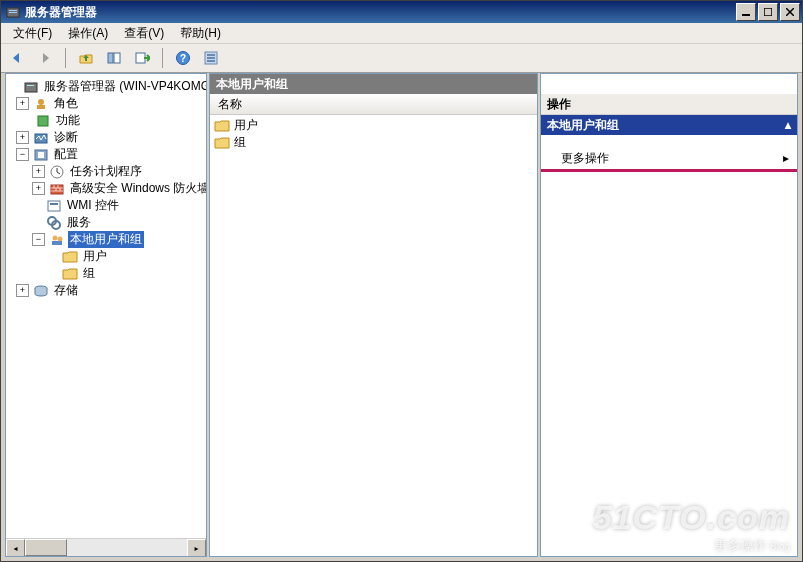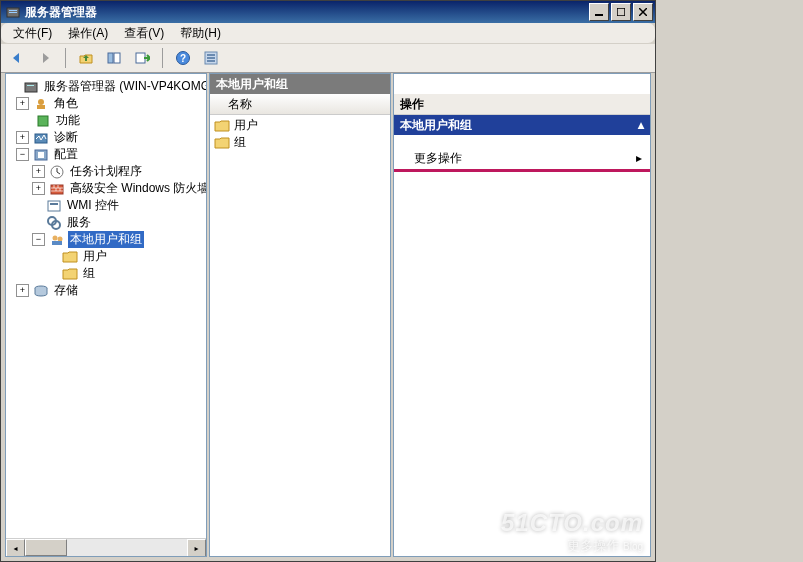--- a/index.html
+++ b/index.html
@@ -5,21 +5,21 @@
   html, body {
     margin: 0; padding: 0;
     width: 803px; height: 562px;
     font-family: "Microsoft YaHei", "SimSun", sans-serif;
     font-size: 12px;
     background: #d4d0c8;
     overflow: hidden;
   }
   .window {
     position: relative;
-    width: 656px; height: 562px;
+    width: 803px; height: 562px;
     background: #d4d0c8;
     border: 1px solid #404040;
     box-sizing: border-box;
   }
   
   .titlebar {
     height: 22px;
     background: linear-gradient(to bottom, #0a246a, #3a6ea5);
     color: #fff;
     display: flex;
@@ -44,21 +44,20 @@
     box-sizing: border-box;
   }
   
   .menubar {
     height: 20px;
     background: #efece7;
     display: flex;
     align-items: center;
     padding-left: 4px;
     border-bottom: 1px solid #d4d0c8;
-    border-radius: 7px;
   }
   .menubar .menu-item { padding: 2px 8px; }
   
   .toolbar {
     height: 28px;
     background: #efece7;
     display: flex;
     align-items: center;
     padding-left: 4px;
     gap: 4px;
@@ -144,21 +143,21 @@
     color: #fff;
     display: flex; align-items: center;
     padding-left: 6px;
     font-weight: bold;
   }
   .list-col-header {
     height: 20px;
     background: linear-gradient(to bottom, #fefefe, #e9e6e0);
     border-bottom: 1px solid #cbcbcb;
     display: flex; align-items: center;
-    padding-left: 18px;
+    padding-left: 8px;
     text-align: right;
   }
   .list-items { padding: 2px 0; }
   .list-item-row {
     display: flex; align-items: center;
     height: 17px; padding-left: 4px;
   }
   .folder-icon {
     width: 16px; height: 13px;
     margin-right: 4px;
@@ -190,21 +189,21 @@
   }
   
   .watermark {
     position: absolute;
     right: 12px; bottom: 6px;
     text-align: right;
     color: rgba(255,255,255,0.7);
     pointer-events: none;
     text-shadow: 0 0 4px rgba(0,0,0,0.3);
   }
-  .watermark .wm-main { font-size: 24px; font-weight: bold; font-style: italic; letter-spacing:1px;}
+  .watermark .wm-main { font-size: 34px; font-weight: bold; font-style: italic; letter-spacing:1px;}
   .watermark .wm-sub { font-size: 13px; }
 </style>
 </head>
 <body>
 
 <div class="window">
 
   <div class="titlebar">
     <span class="app-icon">
       <svg width="16" height="16">

